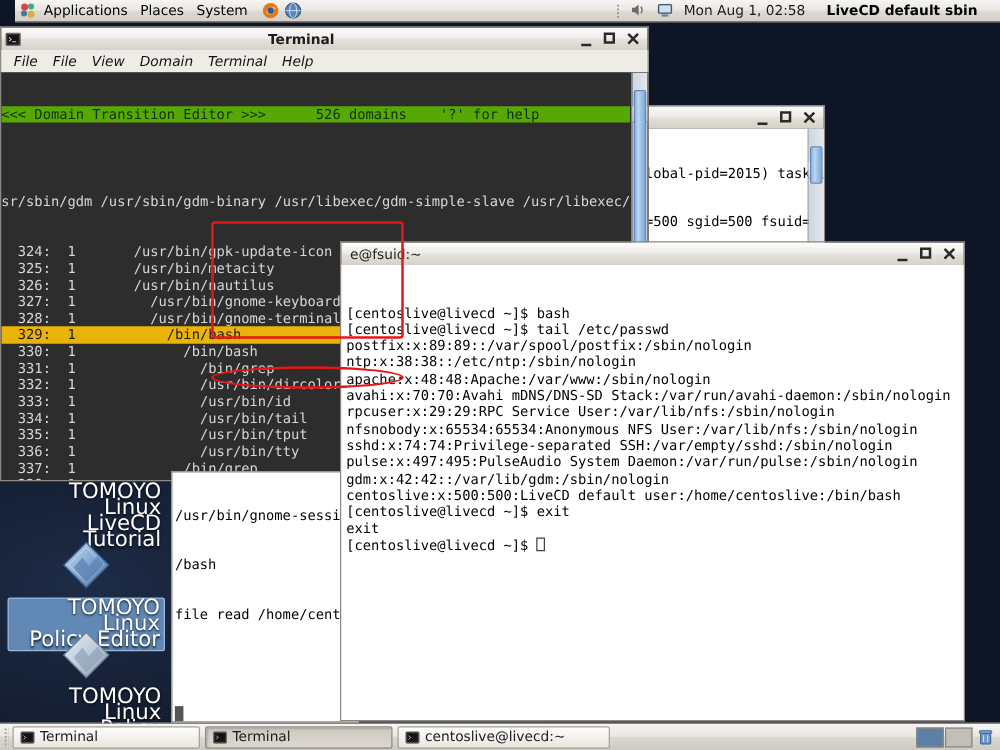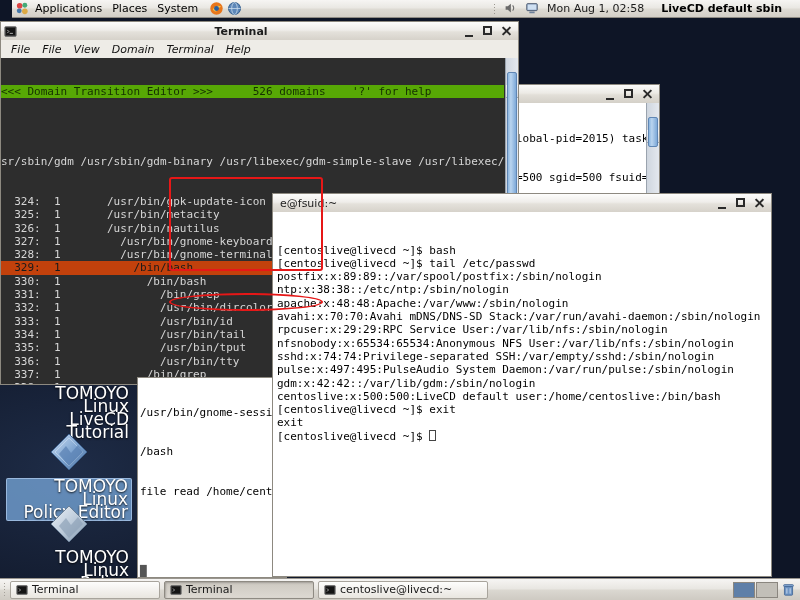--- a/index.html
+++ b/index.html
@@ -88,21 +88,21 @@
     overflow: hidden; position: relative; white-space: pre;
   }
   .term-white {
     background: #ffffff; color: #000000;
     font-family: "DejaVu Sans Mono", monospace; font-size: 11px; line-height: 13.3px;
     border-left: 1px solid #8d8980; border-right: 1px solid #8d8980; border-bottom: 1px solid #8d8980;
     overflow: hidden; position: relative; white-space: pre;
   }
   .hdrline { background: #57a805; color: #143000; font-family:"DejaVu Sans Mono",monospace;
              font-size: 11px; line-height: 13.3px; white-space: pre; }
-  .selrow { background: #c2410c; color: #1a1a1a; }
+  .selrow { background: #eab308; color: #1a1a1a; }
 
   
   .vscroll {
     position: absolute; top: 0; right: 0; width: 13px; bottom: 0;
     background: linear-gradient(to right, #cfd6df, #e4e8ee);
     border-left: 1px solid #9aa3ae;
   }
   .vscroll .arrow {
     height: 13px; background: linear-gradient(to bottom,#f2f4f7,#d3d9e1);
     border-bottom: 1px solid #9aa3ae; position: relative;

